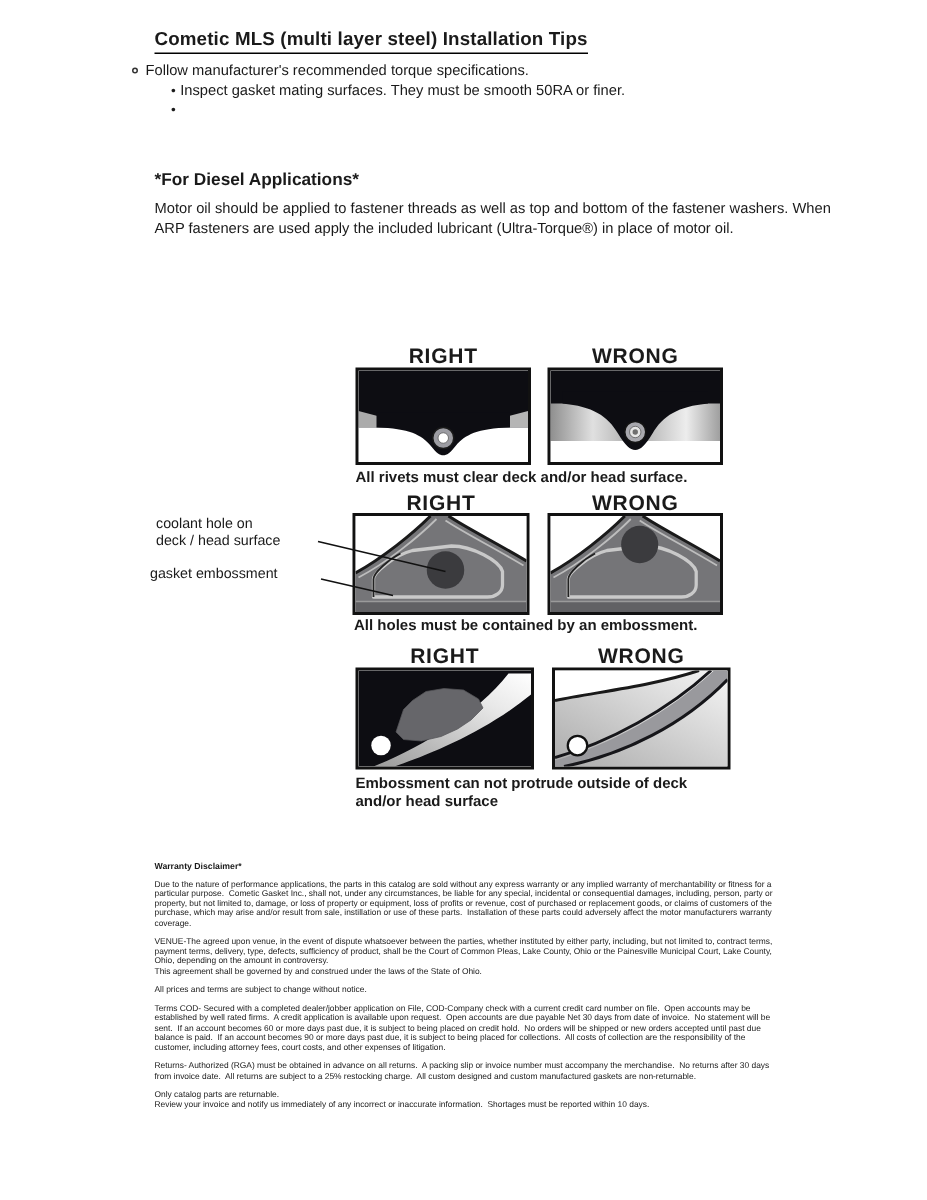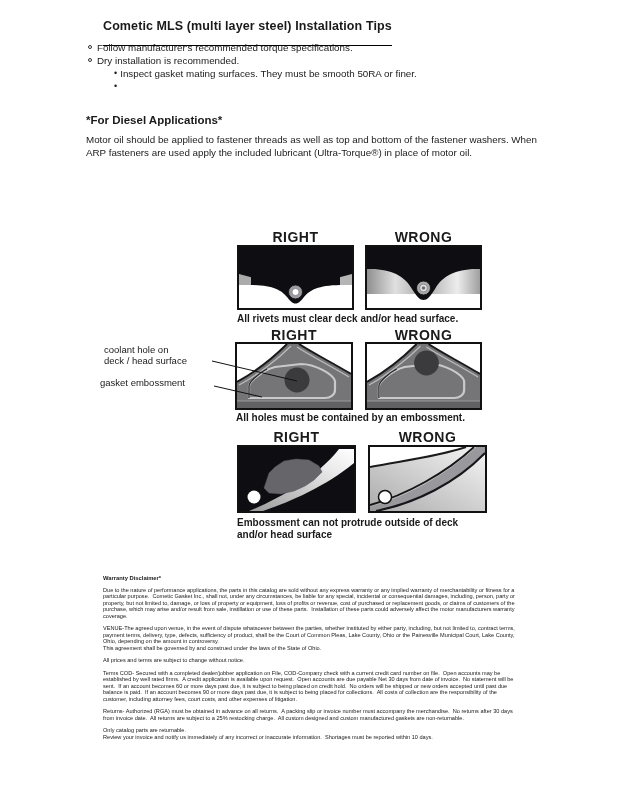--- a/index.html
+++ b/index.html
@@ -6,35 +6,35 @@
   html,body { width:618px; height:800px; }
   body {
     font-family:"Liberation Sans", sans-serif;
     background:#ffffff; color:#1a1a1a; position:relative; overflow:hidden;
   }
   .abs { position:absolute; }
 
   
   .page-title {
     left:103px; top:19px; font-size:12.5px; font-weight:bold;
-    border-bottom:1.5px solid #000; padding-bottom:12px; letter-spacing:0.1px;
+    border-bottom:1.5px solid #000; padding-bottom:2px; letter-spacing:0.1px;
   }
 
   
   .tips { left:88px; top:41px; width:500px; font-size:9.8px; }
   .tip-row { display:flex; align-items:flex-start; line-height:13px; }
   .ring {
     width:4px; height:4px; border:1px solid #333; border-radius:50%;
     margin:4px 5px 0 0; flex:0 0 auto;
   }
   .sub { margin-left:26px; }
   .dot { font-size:9px; margin:0 3px 0 0; line-height:13px; }
 
   
-  .diesel { left:86px; top:114px; width:462px; font-size:9.8px; line-height:13px; }
+  .diesel { left:103px; top:114px; width:462px; font-size:9.8px; line-height:13px; }
   .diesel h2 { font-size:11.5px; font-weight:bold; margin-bottom:6px; }
   .diesel p { margin-bottom:9px; white-space:pre-wrap; }
   .diesel .note { margin-bottom:0; }
 
   
   .dlabel { font-size:14px; font-weight:bold; letter-spacing:0.5px; text-align:center; }
   .dcaption { font-size:10px; font-weight:bold; line-height:11.5px; }
 
   .diag-box { position:absolute; border:2px solid #111; background:#fff; }
   .diag-box svg { display:block; width:100%; height:100%; }
@@ -52,24 +52,20 @@
 </style>
 </head>
 <body>
 
 <h1 class="abs page-title">Cometic MLS (multi layer steel) Installation Tips</h1>
 
 <div class="abs tips">
   <div class="tip-row">
     <span class="ring"></span>
     <span>Follow manufacturer's recommended torque specifications.</span>
-  </div>
-  <div class="tip-row">
-    <span class="ring"></span>
-    <span>Dry installation is recommended.</span>
   </div>
   <div class="tip-row sub">
     <span class="dot">•</span>
     <span>Inspect gasket mating surfaces.  They must be smooth 50RA or finer.</span>
   </div>
   <div class="tip-row sub">
     <span class="dot">•</span>
   </div>
 </div>
 

